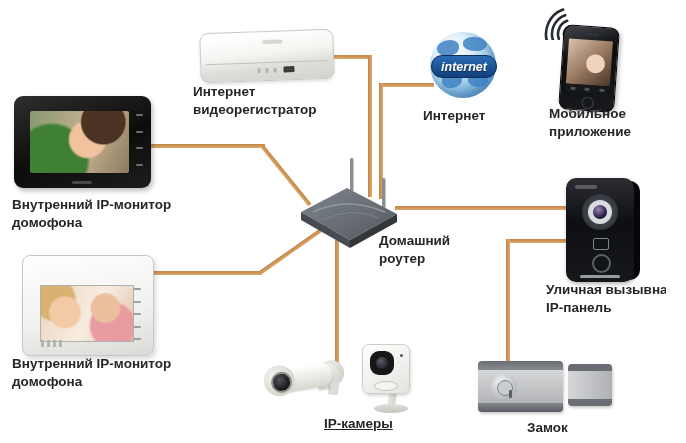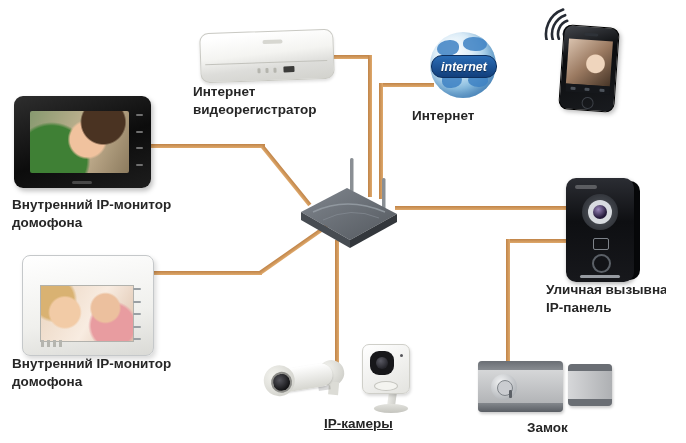--- a/index.html
+++ b/index.html
@@ -265,18 +265,20 @@
     </div>
   </div>
   <div class="strike">
     <span class="band t"></span>
     <span class="band b"></span>
   </div>
 
   <div class="lbl" style="left:193px;top:83px;width:150px;">Интернет видеорегистратор</div>
   <div class="lbl" style="left:12px;top:196px;width:170px;">Внутренний IP-монитор домофона</div>
   <div class="lbl" style="left:12px;top:355px;width:170px;">Внутренний IP-монитор домофона</div>
-  <div class="lbl" style="left:412px;top:107px;">Интернет</div>
+  <div class="lbl" style="left:423px;top:107px;">Интернет</div>
+  <div class="lbl" style="left:549px;top:105px;width:105px;">Мобильное приложение</div>
+  <div class="lbl" style="left:379px;top:232px;width:95px;">Домашний роутер</div>
   <div class="lbl" style="left:546px;top:281px;width:146px;">Уличная вызывная IP-панель</div>
   <div class="lbl" style="left:324px;top:415px;text-decoration:underline;">IP-камеры</div>
   <div class="lbl" style="left:527px;top:419px;">Замок</div>
 
 </div>
 
 </body></html>

